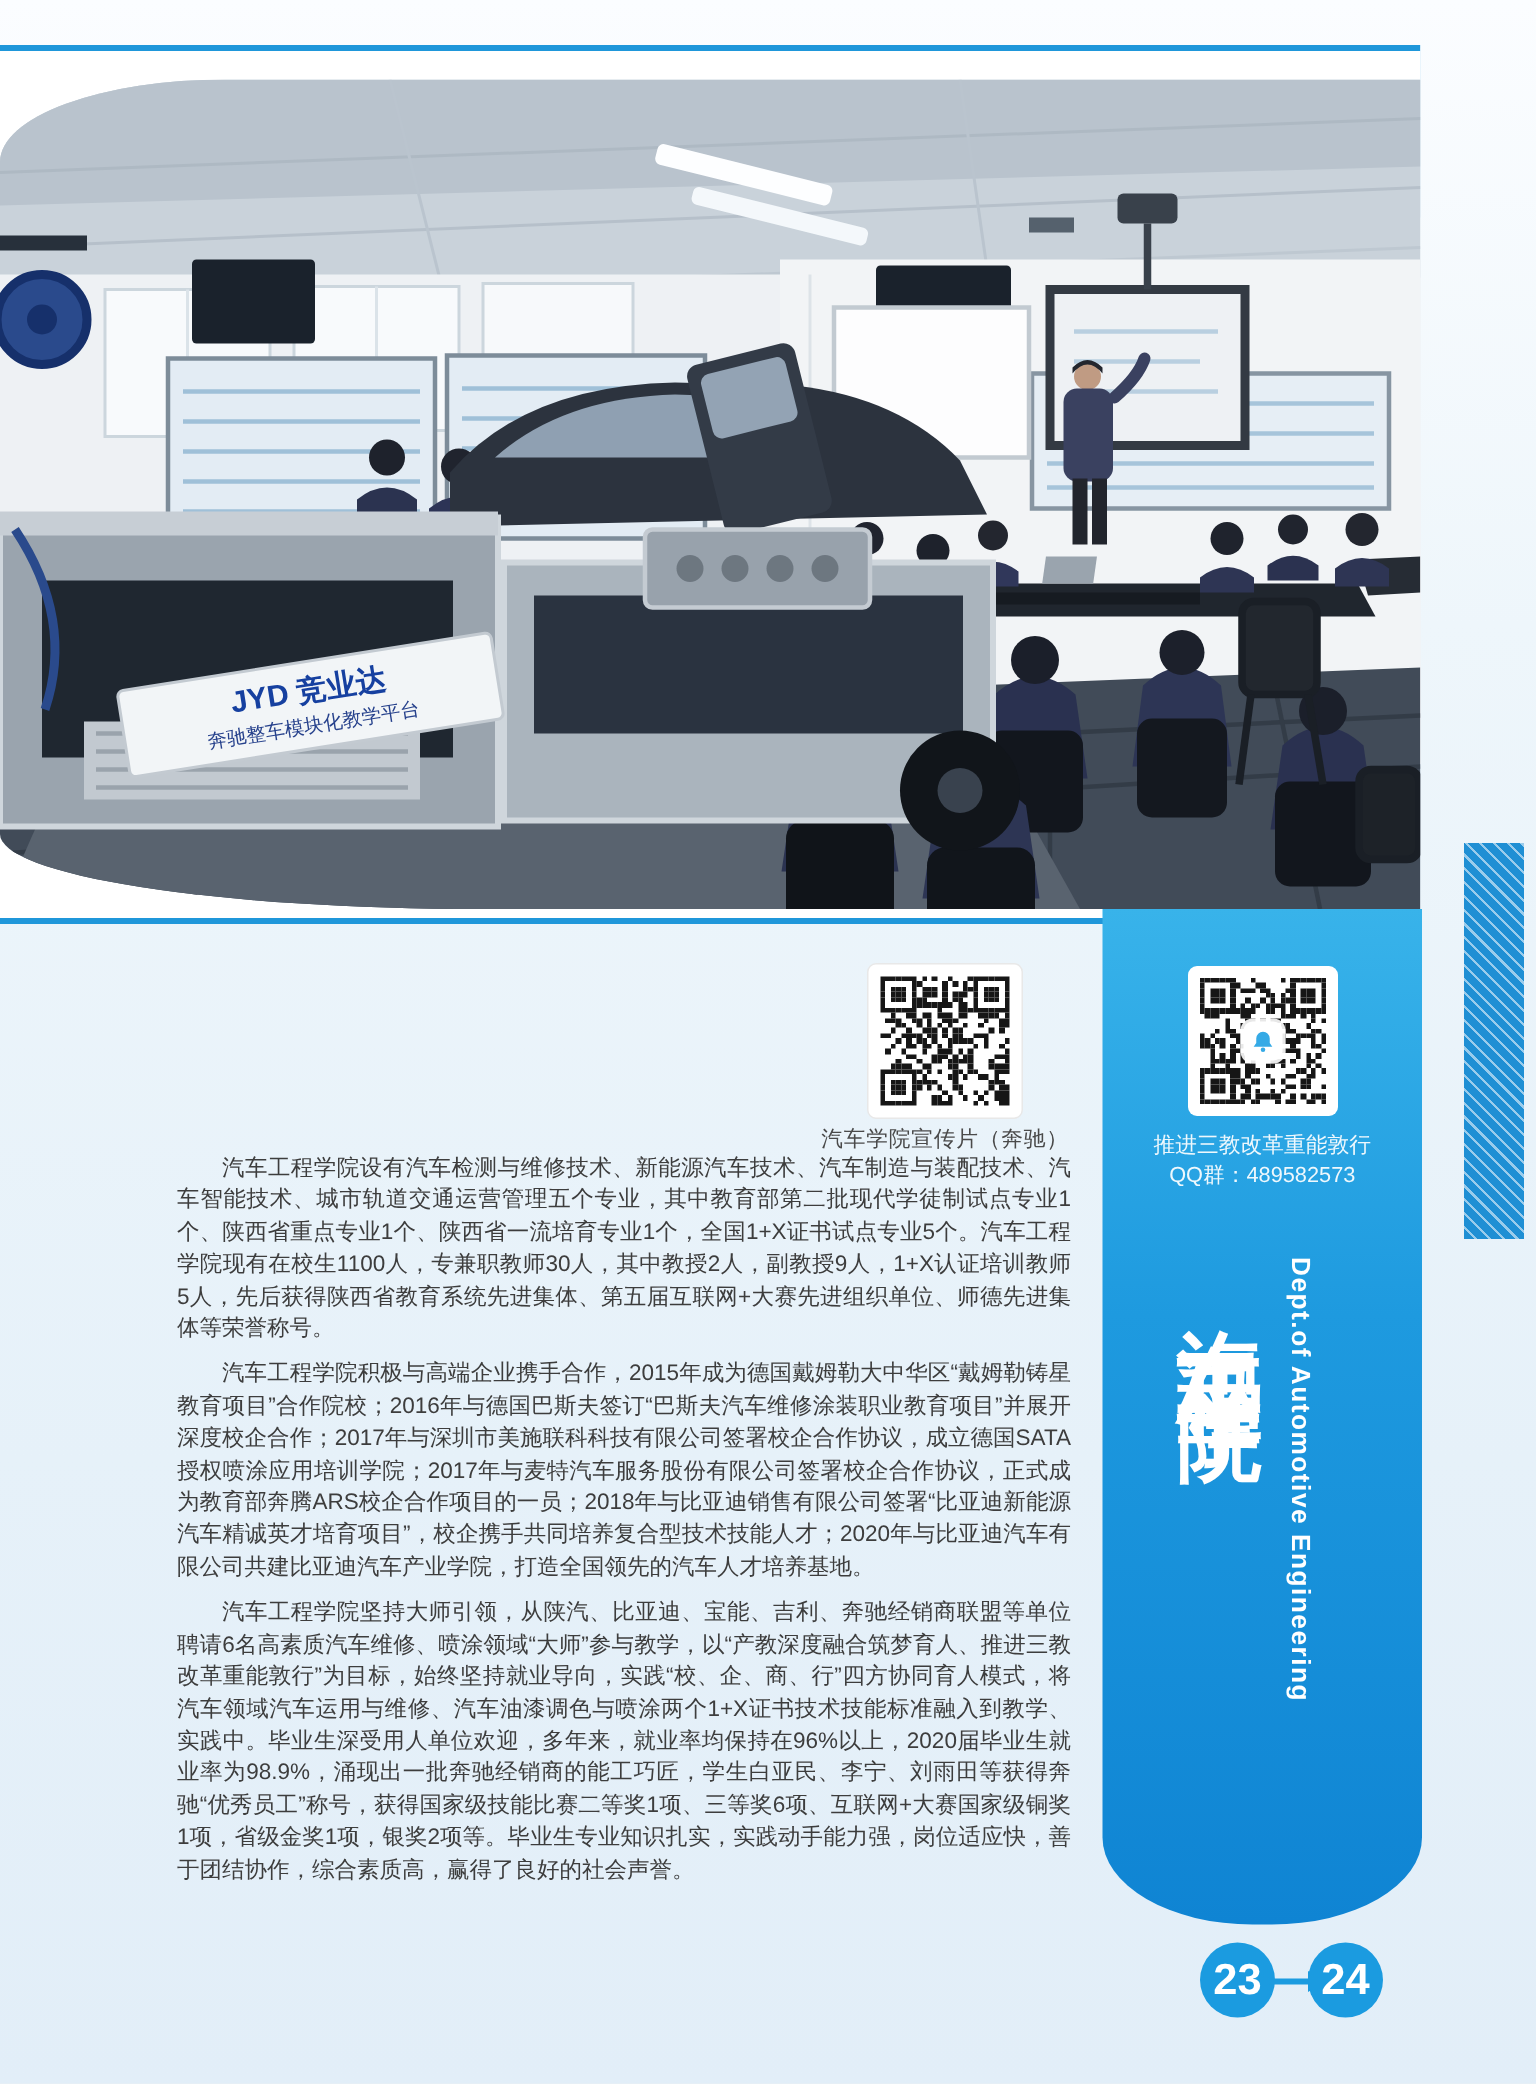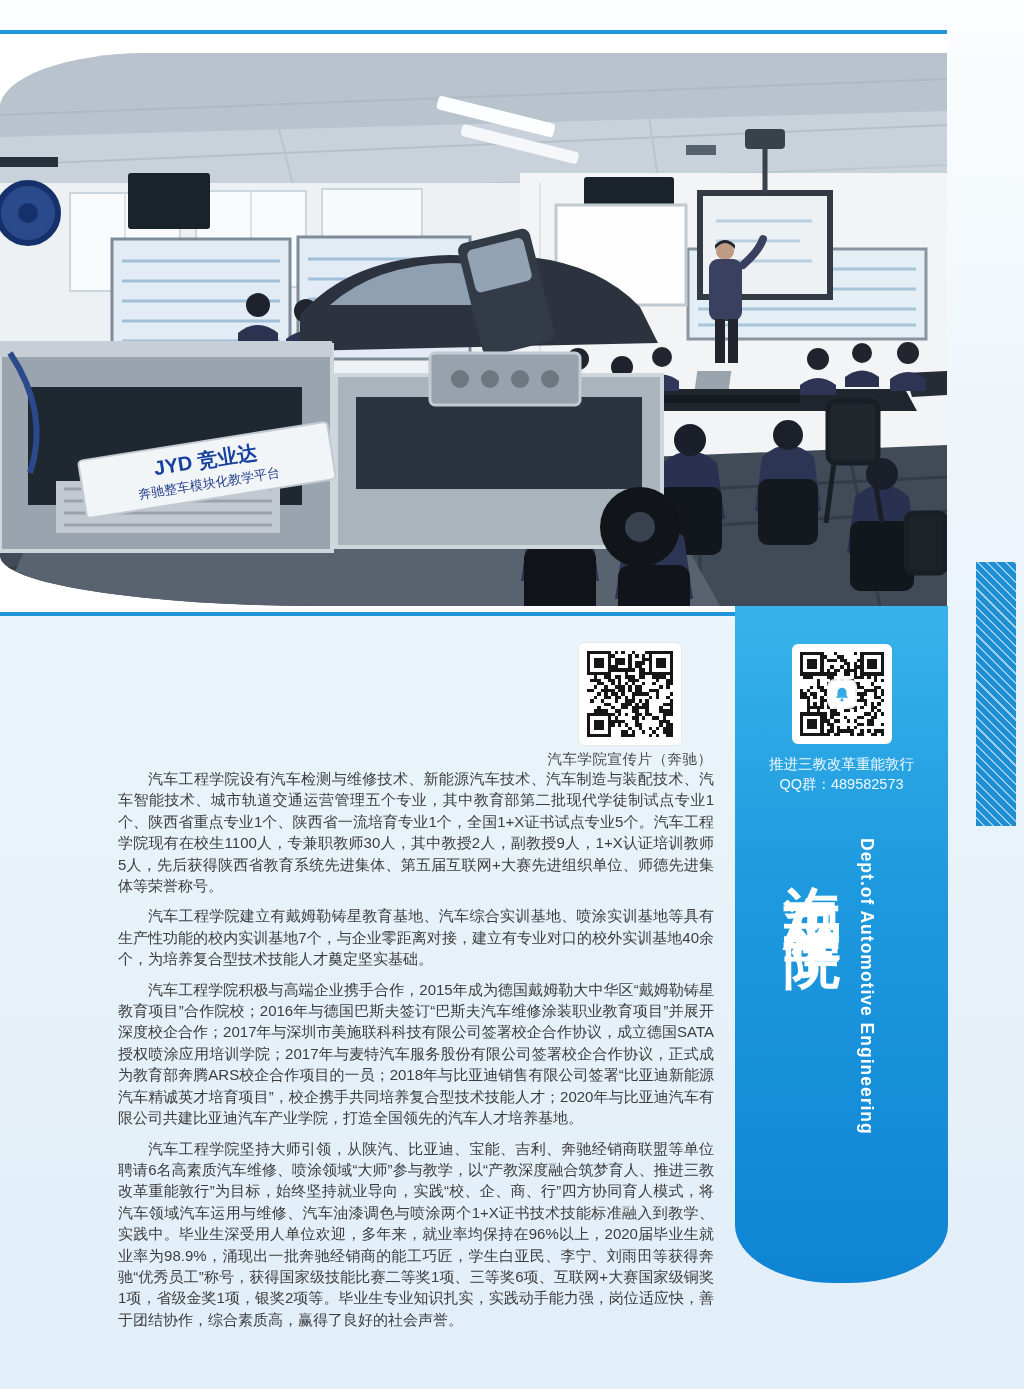--- a/index.html
+++ b/index.html
@@ -960,19 +960,26 @@
   <div class="banner-consult">
     <div>推进三教改革重能敦行</div>
     <div>QQ群：489582573</div>
   </div>
 
   <div class="title-cn">汽车工程学院</div>
   <div class="title-en">Dept.of Automotive Engineering</div>
 
   <div class="body-text">
     <p>汽车工程学院设有汽车检测与维修技术、新能源汽车技术、汽车制造与装配技术、汽车智能技术、城市轨道交通运营管理五个专业，其中教育部第二批现代学徒制试点专业1个、陕西省重点专业1个、陕西省一流培育专业1个，全国1+X证书试点专业5个。汽车工程学院现有在校生1100人，专兼职教师30人，其中教授2人，副教授9人，1+X认证培训教师5人，先后获得陕西省教育系统先进集体、第五届互联网+大赛先进组织单位、师德先进集体等荣誉称号。</p>
-    <p>汽车工程学院建立有戴姆勒铸星教育基地、汽车综合实训基地、喷涂实训基地等具有生产性功能的校内实训基地7个，与企业零距离对接，建立有专业对口的校外实训基地40余个，为培养复合型技术技能人才奠定坚实基础。</p>
     <p>汽车工程学院积极与高端企业携手合作，2015年成为德国戴姆勒大中华区“戴姆勒铸星教育项目”合作院校；2016年与德国巴斯夫签订“巴斯夫汽车维修涂装职业教育项目”并展开深度校企合作；2017年与深圳市美施联科科技有限公司签署校企合作协议，成立德国SATA授权喷涂应用培训学院；2017年与麦特汽车服务股份有限公司签署校企合作协议，正式成为教育部奔腾ARS校企合作项目的一员；2018年与比亚迪销售有限公司签署“比亚迪新能源汽车精诚英才培育项目”，校企携手共同培养复合型技术技能人才；2020年与比亚迪汽车有限公司共建比亚迪汽车产业学院，打造全国领先的汽车人才培养基地。</p>
     <p>汽车工程学院坚持大师引领，从陕汽、比亚迪、宝能、吉利、奔驰经销商联盟等单位聘请6名高素质汽车维修、喷涂领域“大师”参与教学，以“产教深度融合筑梦育人、推进三教改革重能敦行”为目标，始终坚持就业导向，实践“校、企、商、行”四方协同育人模式，将汽车领域汽车运用与维修、汽车油漆调色与喷涂两个1+X证书技术技能标准融入到教学、实践中。毕业生深受用人单位欢迎，多年来，就业率均保持在96%以上，2020届毕业生就业率为98.9%，涌现出一批奔驰经销商的能工巧匠，学生白亚民、李宁、刘雨田等获得奔驰“优秀员工”称号，获得国家级技能比赛二等奖1项、三等奖6项、互联网+大赛国家级铜奖1项，省级金奖1项，银奖2项等。毕业生专业知识扎实，实践动手能力强，岗位适应快，善于团结协作，综合素质高，赢得了良好的社会声誉。</p>
   </div>
 
+  <div class="pager">
+    <div class="page-circle pc-left">23</div>
+    <svg class="pager-arrow" width="42" height="18" viewBox="0 0 42 18">
+      <line x1="2" y1="9" x2="30" y2="9" stroke="#1b9be0" stroke-width="4"></line>
+      <polygon points="28,2 40,9 28,16" fill="#1b9be0"></polygon>
+    </svg>
+    <div class="page-circle pc-right">24</div>
+  </div>
 
 </div>
 
 </body></html>

